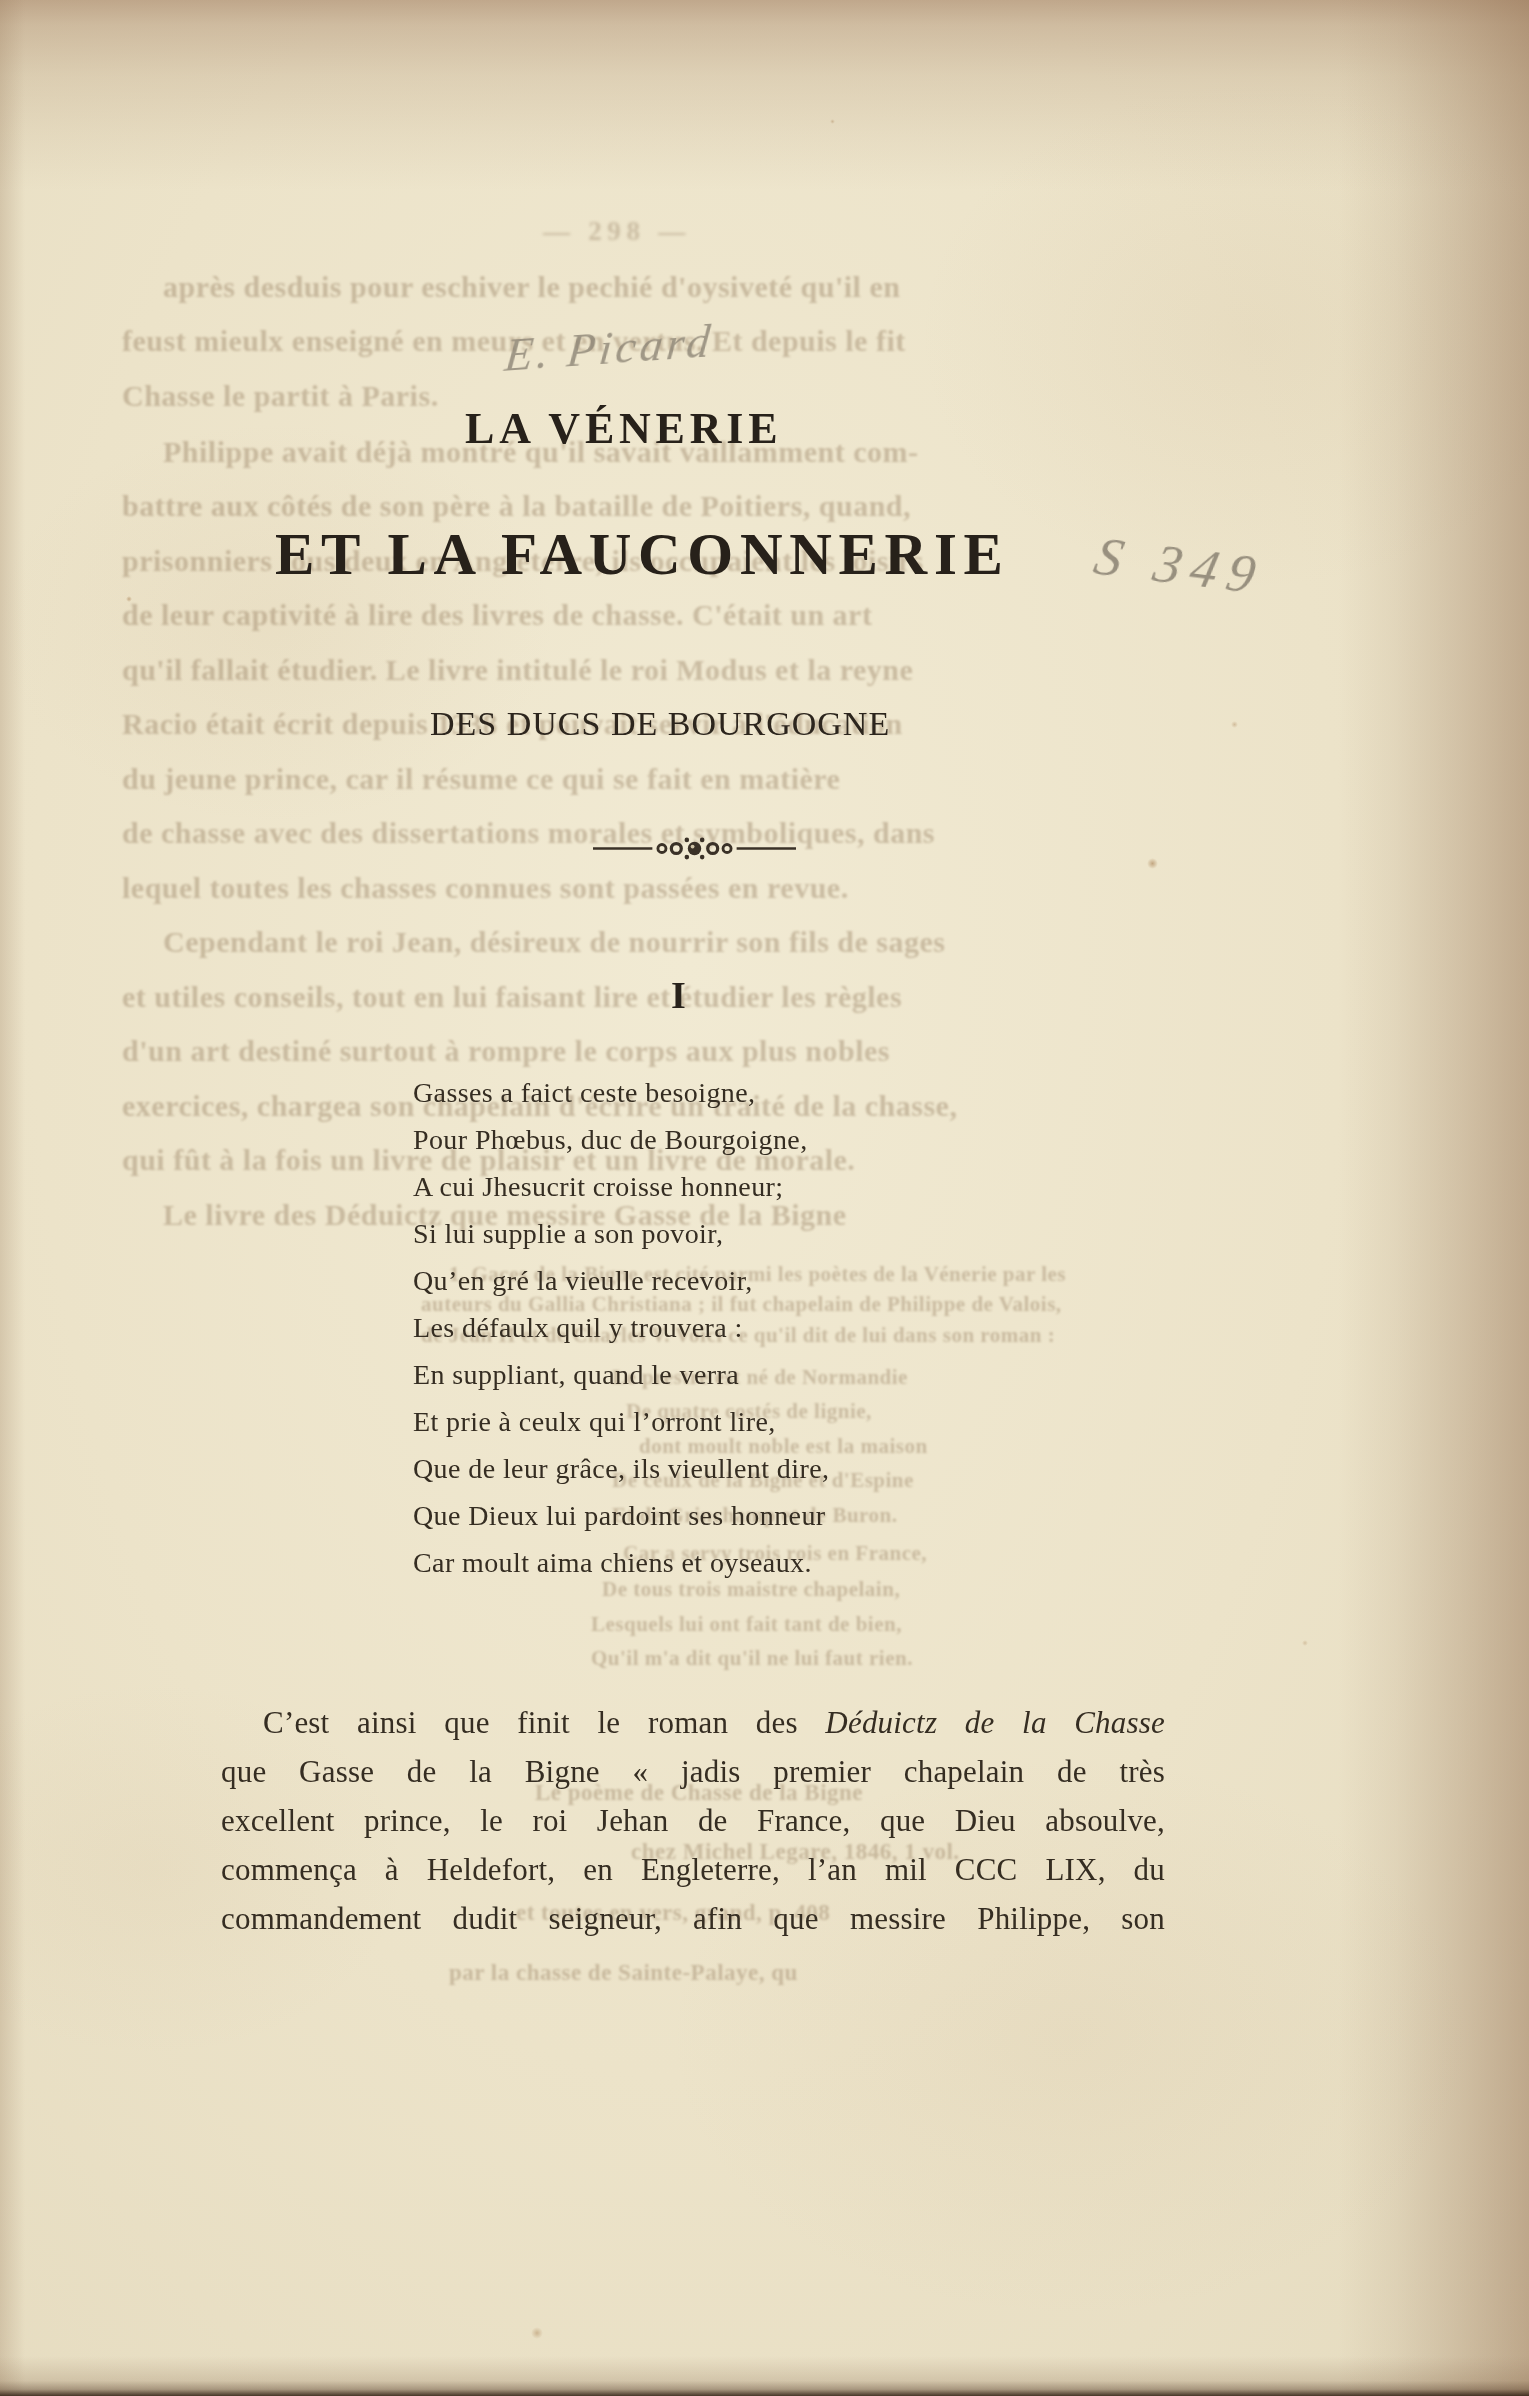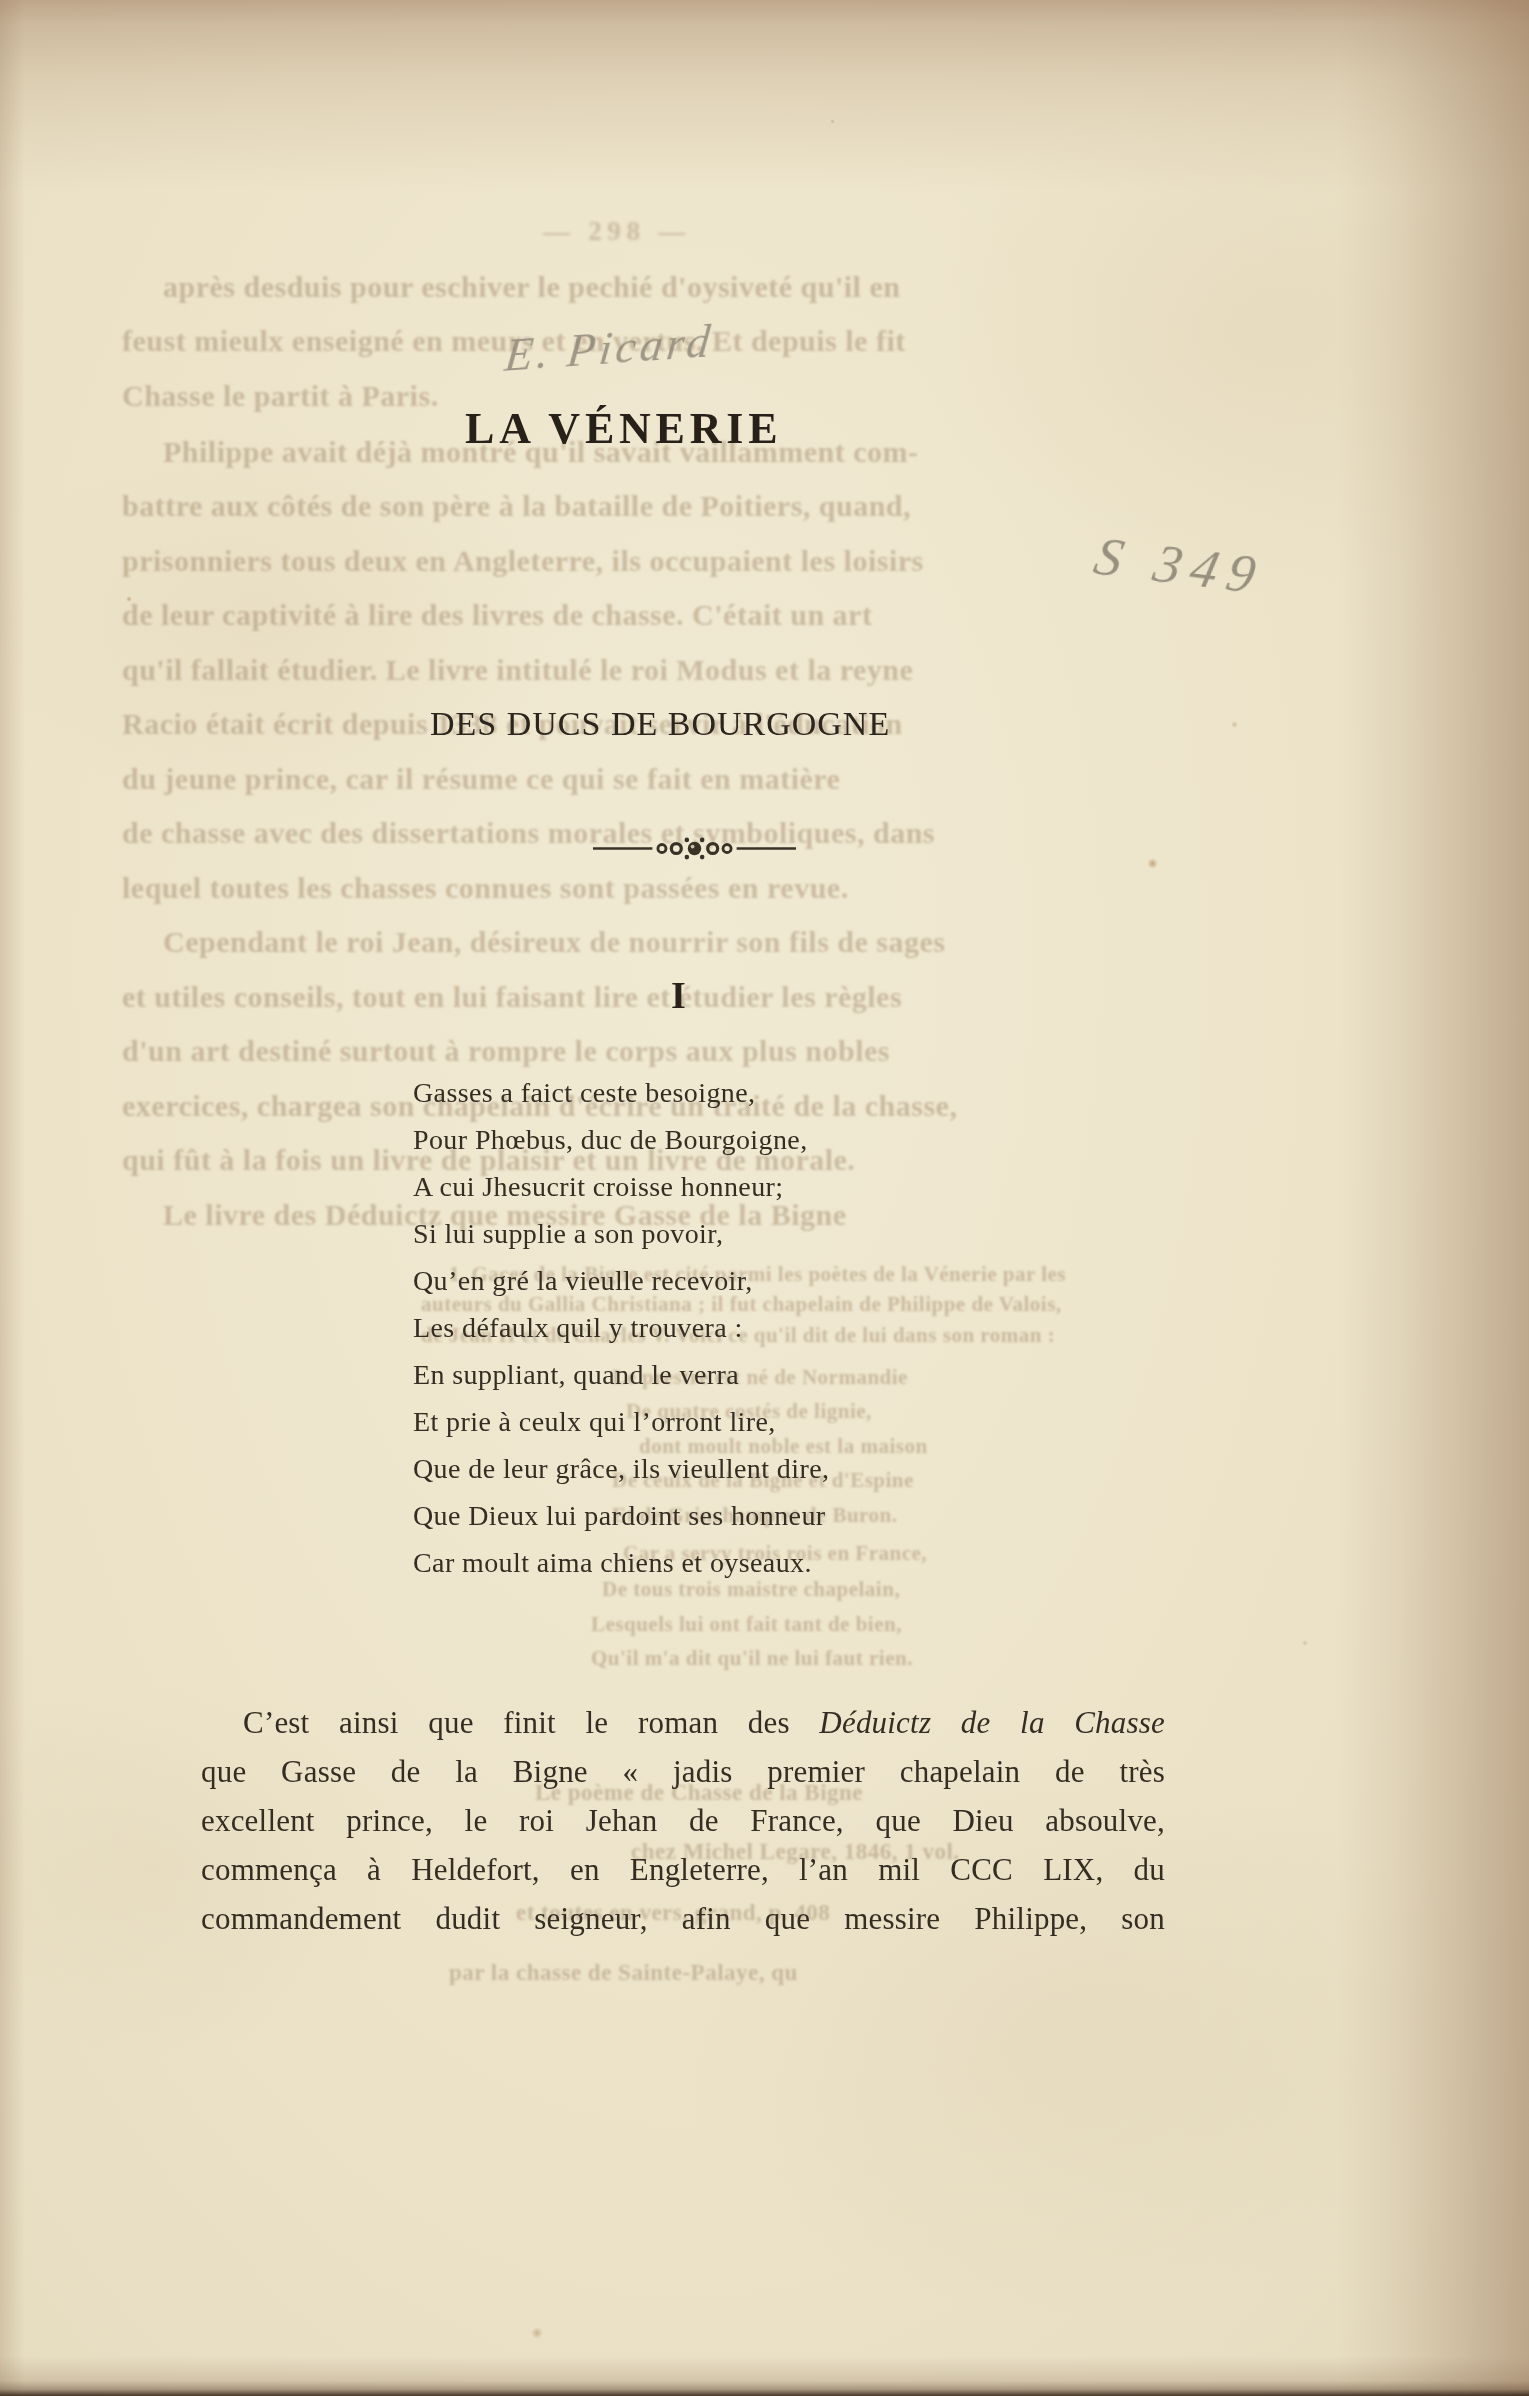--- a/index.html
+++ b/index.html
@@ -77,21 +77,21 @@
   }
 
   .poem { position:absolute; left:413px; top:1069px; font-size:28px; line-height:47px; color:#352d22; }
   .poem-line { white-space:nowrap; letter-spacing:0.4px; }
 
   .para {
     position:absolute; left:201px; top:1698px; width:964px;
     font-size:31px; line-height:49px; color:#352d22;
     text-align:justify;
   }
-  .para-line { text-align:justify; text-align-last:justify; letter-spacing:0.2px; }
+  .para-line { text-align:justify; text-align-last:justify; letter-spacing:0.2px;margin-left:20px; }
   .para div.para-line:first-of-type { text-indent:42px; }
   .para-line em { font-style:italic; }
 
   .spot { position:absolute; border-radius:50%;
     background:radial-gradient(circle, rgba(146,96,44,0.85) 0%, rgba(146,96,44,0) 70%); }
 </style>
 </head>
 <body>
 
 <div class="page">
@@ -180,20 +180,21 @@
 
       <div class="spot" style="left: 531px; top: 2327px; width: 12.4px; height: 12.4px; opacity: 0.4;"></div>
 
       <div class="spot" style="left: 1302px; top: 1640px; width: 5.7px; height: 5.7px; opacity: 0.3;"></div>
     </div>
 
   <div class="sig">E. Picard</div>
   <div class="shelf">S 349</div>
 
   <h1 class="t1">LA VÉNERIE</h1>
+  <h1 class="t2">ET LA FAUCONNERIE</h1>
   <h2 class="sub">DES DUCS DE BOURGOGNE</h2>
 
   <div class="ornament">
     <svg width="203" height="29" viewBox="0 0 212 30">
       <g stroke="#3a3127" fill="none">
         <line x1="0" y1="15" x2="62" y2="15" stroke-width="2.4"></line>
         <line x1="150" y1="15" x2="212" y2="15" stroke-width="2.4"></line>
         <circle cx="72" cy="15" r="4.2" stroke-width="3"></circle>
         <circle cx="87" cy="15" r="5.2" stroke-width="3.4"></circle>
         <circle cx="125" cy="15" r="5.2" stroke-width="3.4"></circle>

